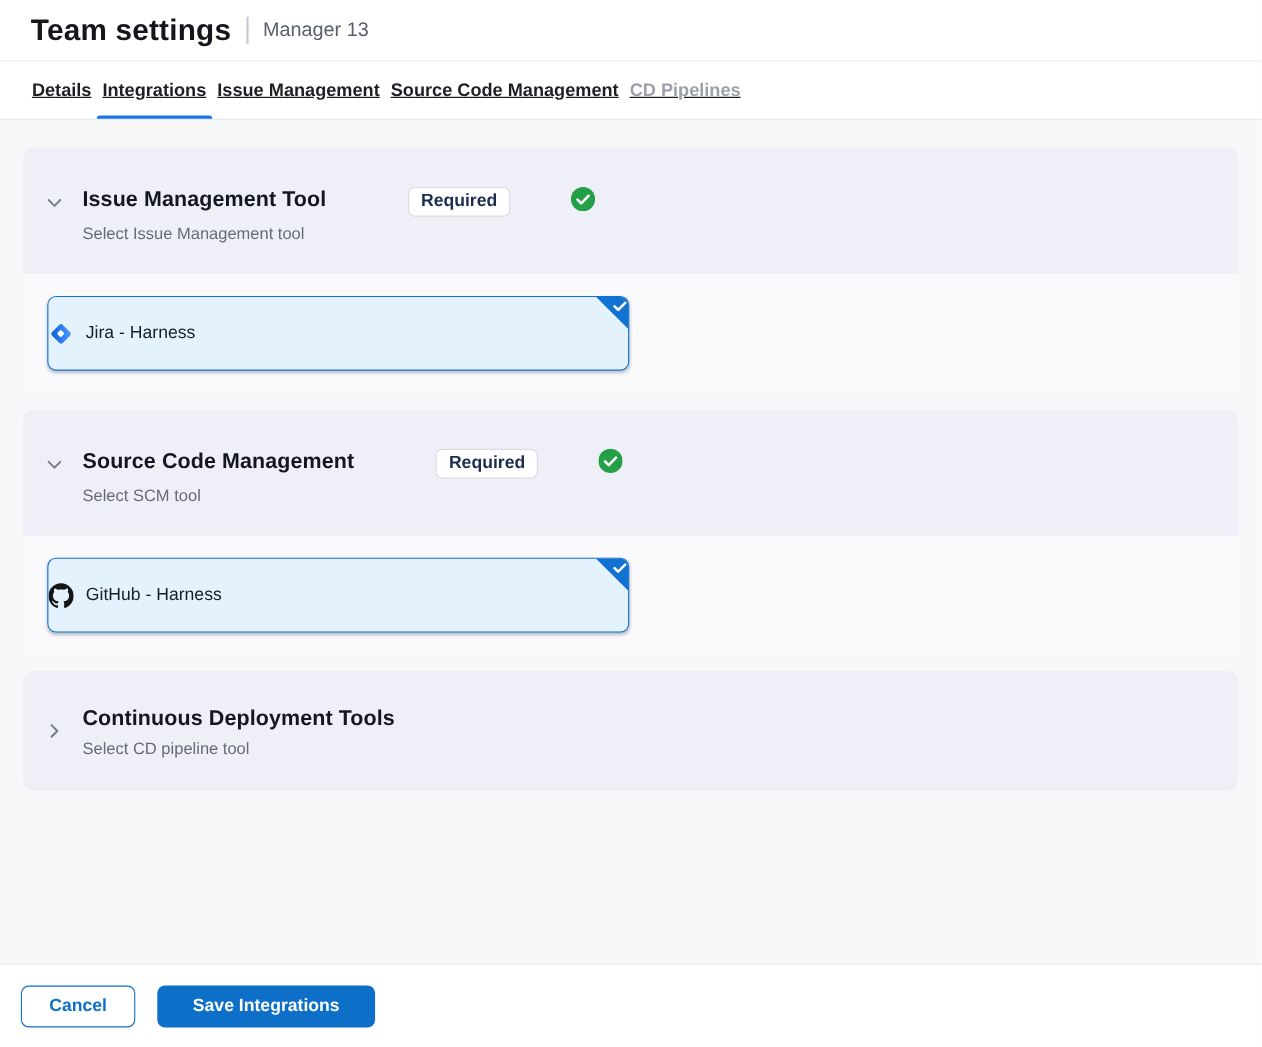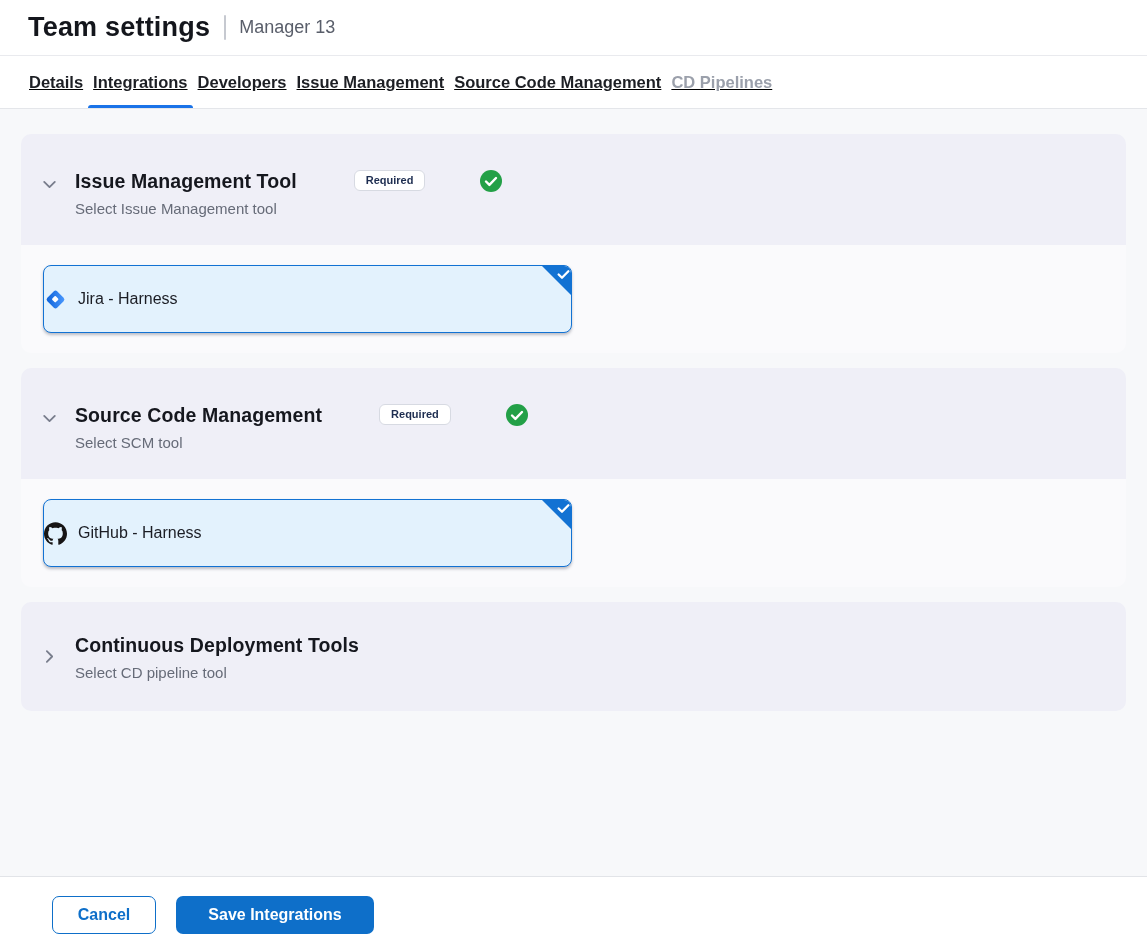--- a/index.html
+++ b/index.html
@@ -74,22 +74,22 @@
   .section-header.collapsed{padding:32px 24px 30px 20px;}
   .chev{
     width:17px;height:17px;flex:0 0 auto;
     margin:6px 17px 0 0;color:#787d8c;
   }
   .section-header.collapsed .chev{margin-top:14px;}
   .sec-titles{display:flex;flex-direction:column;}
   .sec-title-row{display:flex;align-items:flex-start;gap:44px;}
   .sec-title{font-size:19.5px;font-weight:700;color:#15171e;letter-spacing:.1px;}
   .badge{
-    margin-left:13px;background:#fff;border:1px solid #d7dae2;border-radius:6px;
-    padding:3px 11px 4px;font-size:11px;font-weight:700;color:#1d2d50;
+    margin-left:30px;background:#fff;border:1px solid #d7dae2;border-radius:6px;
+    padding:3px 11px 4px;font-size:16px;font-weight:700;color:#1d2d50;
   }
   .check-circle{width:22px;height:22px;margin-left:11px;flex:0 0 auto;}
   .sec-subtitle{font-size:15px;color:var(--text-gray);margin-top:7px;}
   .section-body{
     background:var(--section-body-bg);
     padding:20px 22px;
   }
   
   .option-card{
     position:relative;width:529px;height:68px;
@@ -111,21 +111,21 @@
   
   .footer{
     flex:0 0 auto;height:76px;background:#fff;
     border-top:1px solid #e2e4e8;
     display:flex;align-items:center;
     padding-left:19px;
   }
   .btn{
     height:38px;border-radius:7px;font-family:inherit;
     font-size:16px;font-weight:700;cursor:pointer;
-    display:inline-flex;align-items:center;justify-content:center;margin-left:33px;
+    display:inline-flex;align-items:center;justify-content:center;
   }
   .btn-outline{
     width:104px;background:#fff;color:var(--primary);
     border:1.5px solid var(--primary);
   }
   .btn-primary{
     width:198px;margin-left:20px;background:var(--primary);
     color:#fff;border:none;
   }
 </style>
@@ -134,21 +134,20 @@
 
 <div class="top-header">
   <div class="page-title">Team settings</div>
   <div class="title-sep"></div>
   <div class="page-subtitle">Manager 13</div>
 </div>
 
 <div class="tab-bar">
   <div class="tab">Details</div>
   <div class="tab active">Integrations</div>
-  <div class="tab">Developers</div>
   <div class="tab">Issue Management</div>
   <div class="tab">Source Code Management</div>
   <div class="tab disabled">CD Pipelines</div>
 </div>
 
 <div class="content">
 
   <div class="section">
     <div class="section-header">
       <svg class="chev" viewBox="0 0 16 16" fill="none" stroke="currentColor" stroke-width="1.7" stroke-linecap="round" stroke-linejoin="round">

